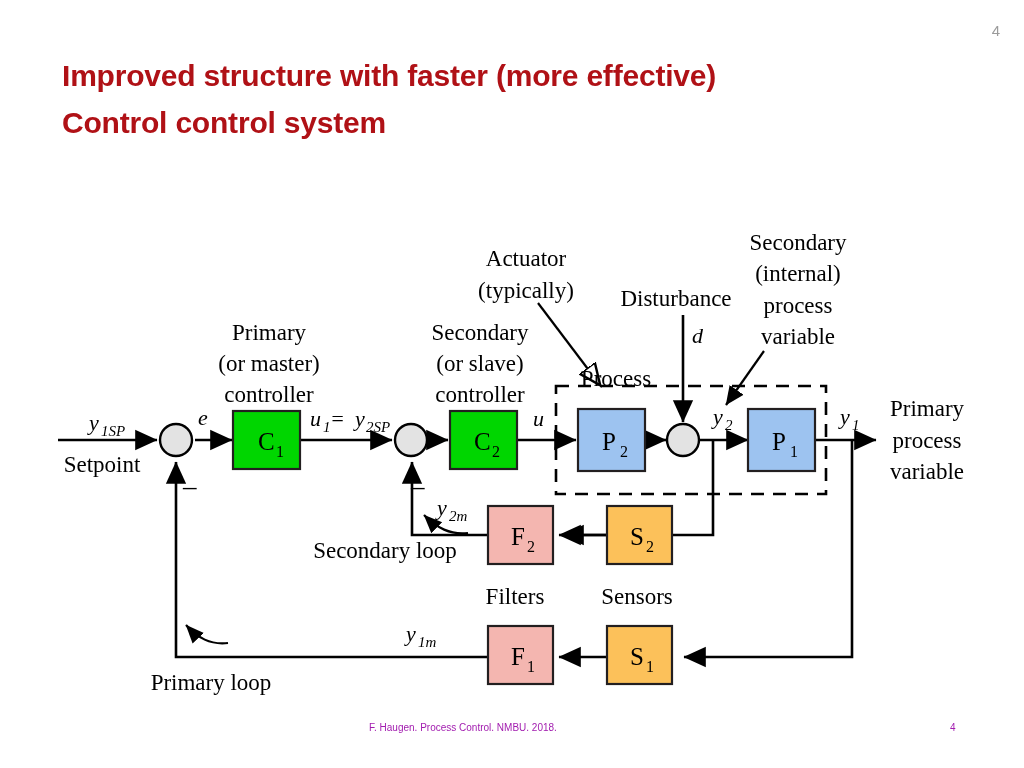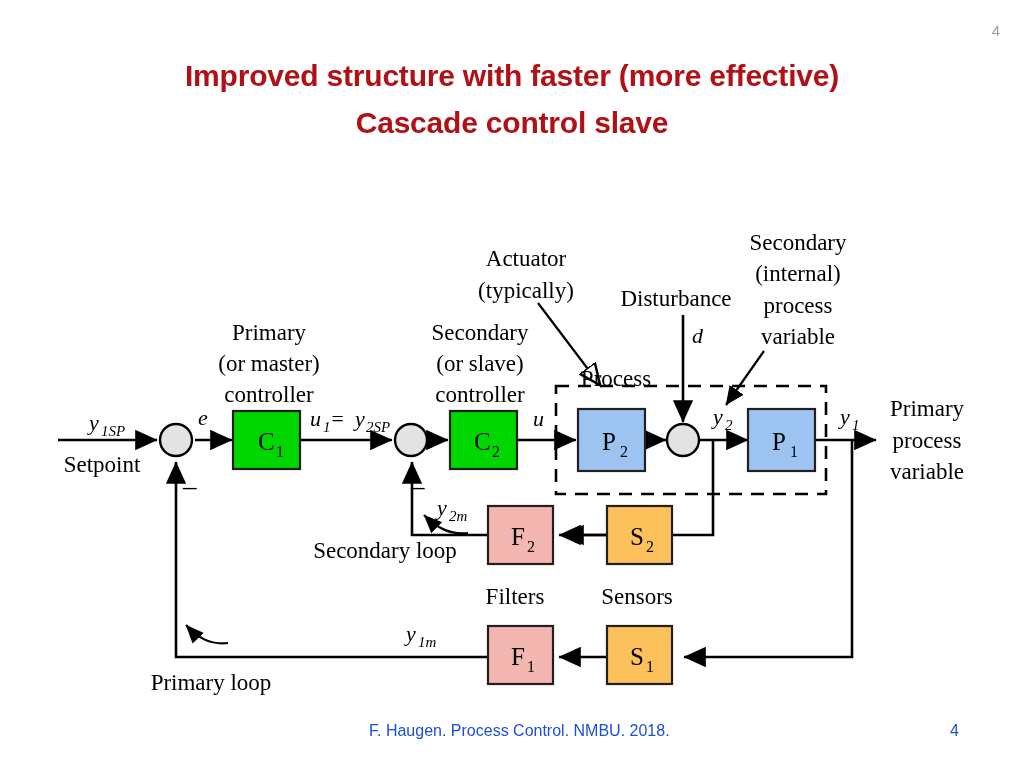--- a/index.html
+++ b/index.html
@@ -23,37 +23,36 @@
     text-align: right;
     font-family: "Liberation Sans", sans-serif;
     font-size: 15px;
     color: #9b9b9b;
   }
   #title {
     position: absolute;
     top: 52px;
     left: 62px;
     width: 900px;
-    text-align: center;
     font-family: "Liberation Sans", sans-serif;
     font-weight: bold;
     font-size: 30px;
     line-height: 47px;
     color: #b01116;
     letter-spacing: -0.2px;
   }
   #footer {
     position: absolute;
     top: 722px;
     left: 0;
     width: 845px;
     height: 28px;
     font-family: "Liberation Sans", sans-serif;
-    font-size: 16px;
-    color: #1d4ed8;
+    font-size: 10px;
+    color: #a21caf;
   }
   #footer .ftext {
     position: absolute;
     left: 369px;
     top: 0;
   }
   #footer .fnum {
     position: absolute;
     left: 950px;
     top: 0;
@@ -128,21 +127,21 @@
 </style>
 </head>
 <body>
 
 <div id="slide">
 
   <div id="corner-number">4</div>
 
   <div id="title">
     <div>Improved structure with faster (more effective)</div>
-    <div>Cascade control slave</div>
+    <div>Control control system</div>
   </div>
 
   <svg id="diagram" width="1024" height="768">
     <defs>
       <marker id="arw" markerWidth="9" markerHeight="9" refX="8.4" refY="4.5" orient="auto" markerUnits="strokeWidth">
         <path d="M0,0.6 L8.6,4.5 L0,8.4 z" fill="#000"></path>
       </marker>
       <marker id="arw-sm" markerWidth="9" markerHeight="9" refX="8.2" refY="4.5" orient="auto" markerUnits="strokeWidth">
         <path d="M0,1 L8.4,4.5 L0,8 z" fill="#000"></path>
       </marker>

